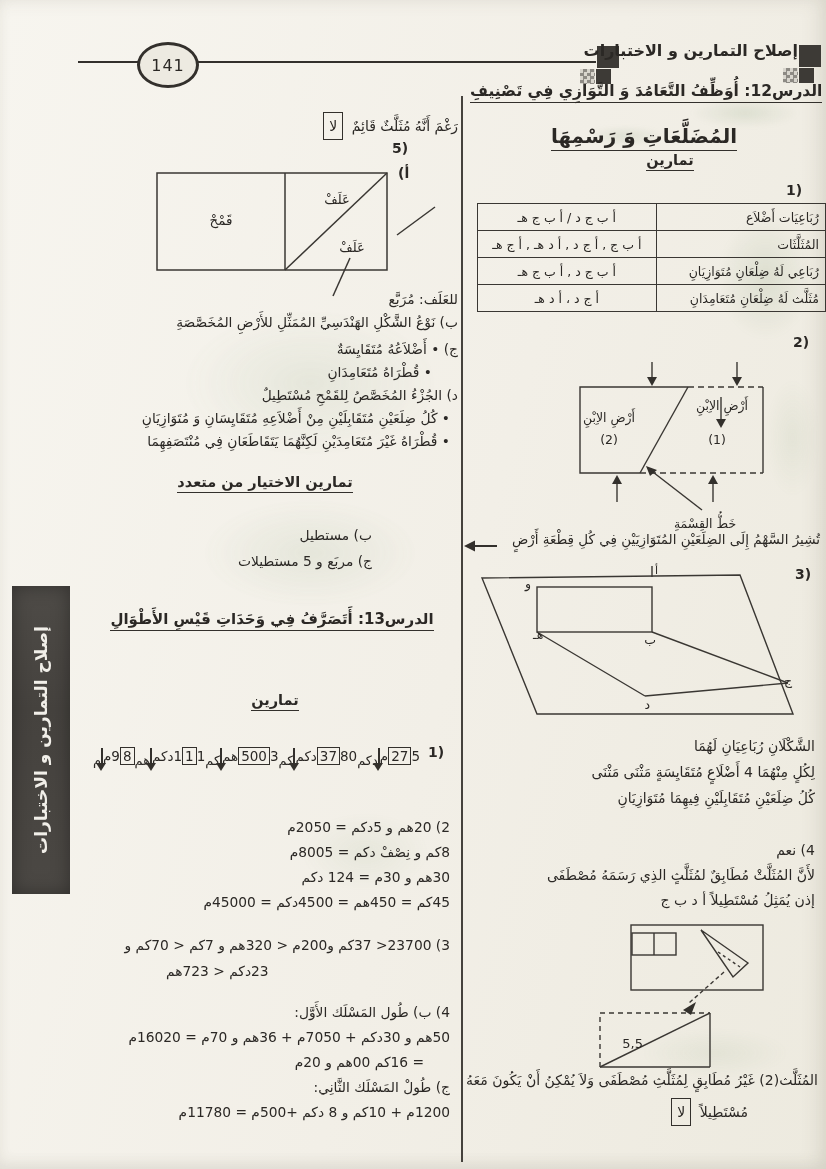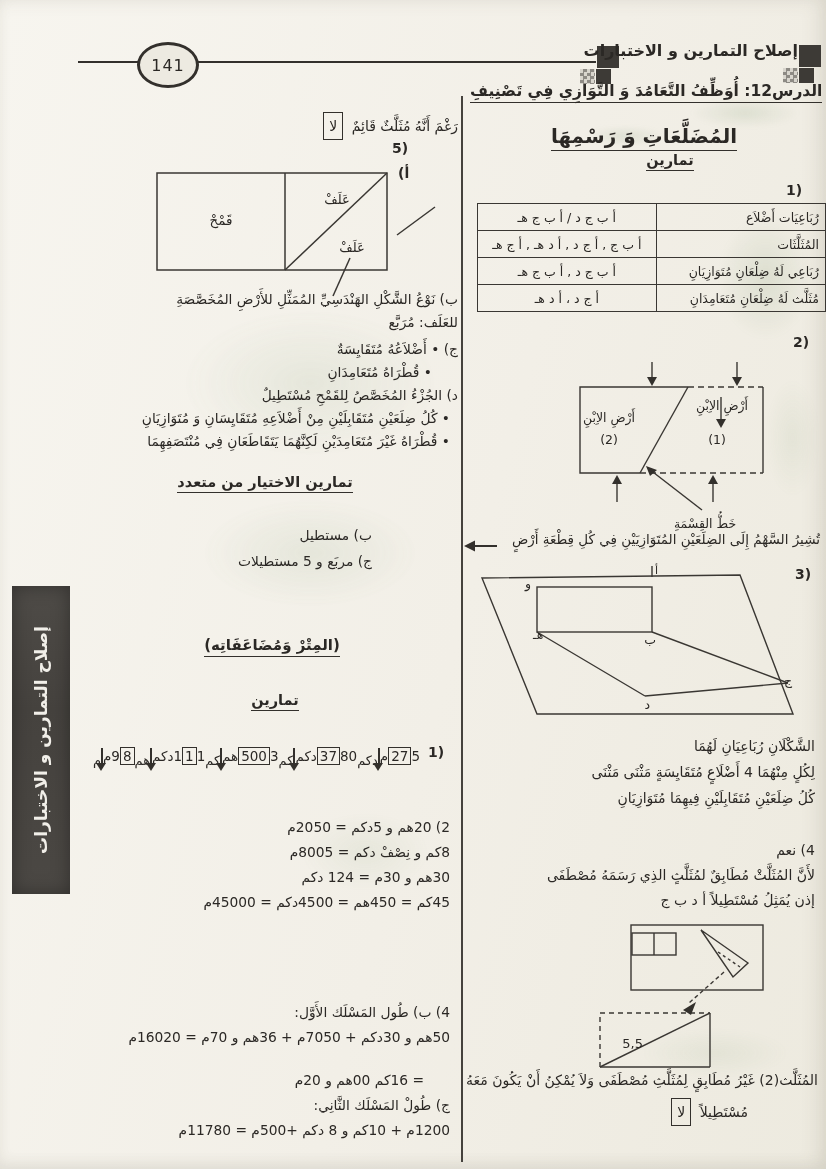--- a/index.html
+++ b/index.html
@@ -228,22 +228,22 @@
       <line x1="137" y1="100" x2="239" y2="3"></line>
       <line x1="287" y1="37" x2="249" y2="65"></line>
       <line x1="185" y1="126" x2="202" y2="88"></line>
     </g>
     <text x="73" y="55" font-size="13.5" text-anchor="middle">قَمْحْ</text>
     <text x="189" y="34" font-size="13" text-anchor="middle">عَلَفْ</text>
     <text x="204" y="82" font-size="13" text-anchor="middle">عَلَفْ</text>
   </svg>
 
   <div class="abs rtl right block" style="left:86px;top:288px;width:372px;line-height:23px;font-size:13.8px;">
+    <div class="tline">للعَلَف: مُرَبَّع</div>
     <div class="tline">ب) نَوْعُ الشَّكْلِ الهَنْدَسِيِّ المُمَثِّلِ للأَرْضِ المُخَصَّصَةِ</div>
-    <div class="tline">للعَلَف: مُرَبَّع</div>
   </div>
 
   <div class="abs rtl right block" style="left:86px;top:384px;width:372px;line-height:23px;font-size:13.8px;">
     <div class="tline">د) الجُزْءُ المُخَصَّصُ لِلقَمْحِ مُسْتَطِيلٌ</div>
     <div class="tline" style="padding-right:8px;">• كُلُ ضِلَعَيْنِ مُتَقَابِلَيْنِ مِنْ أَضْلاَعِهِ مُتَقَايِسَانِ وَ مُتَوَازِيَانِ</div>
     <div class="tline" style="padding-right:8px;">• قُطْرَاهُ غَيْرَ مُتَعَامِدَيْنِ لَكِنَّهُمَا يَتَقَاطَعَانِ فِي مُنْتَصَفِهِمَا</div>
   </div>
 
   <div class="abs rtl right block" style="left:86px;top:338px;width:372px;line-height:23px;font-size:13.8px;">
     <div class="tline">ج) • أَضْلاَعُهُ مُتَقَايِسَةٌ</div>
@@ -252,22 +252,22 @@
 
   <div class="abs rtl center nowrap" style="left:140px;top:474px;width:250px;font-size:14.5px;font-weight:bold;">
     <span class="uline">تمارين الاختيار من متعدد</span>
   </div>
 
   <div class="abs rtl right block" style="left:86px;top:522px;width:286px;line-height:26px;font-size:13.8px;">
     <div class="tline">ب) مستطيل</div>
     <div class="tline">ج) مربَع و 5 مستطيلات</div>
   </div>
 
-  <div class="abs center rtl nowrap" style="left:86px;top:636px;width:372px;font-size:15px;font-weight:bold;">
-    <span class="uline">(المِتْرْ وَمُضَاعَفَاتِه)</span>
+  <div class="abs center rtl nowrap" style="left:86px;top:610px;width:372px;font-size:15px;font-weight:bold;">
+    <span class="uline">الدرس13: أَتَصَرَّفُ فِي وَحَدَاتِ قَيْسِ الأَطْوَالِ</span>
   </div>
 
   <div class="abs center rtl nowrap" style="left:230px;top:692px;width:90px;font-size:14.5px;font-weight:bold;">
     <span class="uline">تمارين</span>
   </div>
 
   <div class="abs rtl marker" style="left:428px;top:744px;">1)</div>
 
   <div class="abs ladder" style="left:95px;top:744px;width:325px;">
     <div class="litem">
@@ -297,22 +297,26 @@
     </div>
   </div>
 
   <div class="abs rtl right block" style="left:86px;top:815px;width:364px;line-height:25px;font-size:13.8px;">
     <div class="tline">2) 20هم و 5دكم = 2050م</div>
     <div class="tline">8كم و نِصْفْ دكم = 8005م</div>
     <div class="tline">30هم و 30م = 124 دكم</div>
     <div class="tline">45كم = 450هم = 4500دكم = 45000م</div>
   </div>
 
+  <div class="abs rtl right block" style="left:86px;top:932px;width:364px;line-height:26px;font-size:13.8px;">
+    <div class="tline">3) 23700&lt; 37كم و200م &lt; 320هم و 7كم &lt; 70كم و</div>
+    <div class="tline" style="padding-left:80px;text-align:left;">23دكم &lt; 723هم</div>
+  </div>
 
   <div class="abs rtl right block" style="left:86px;top:1000px;width:364px;line-height:25px;font-size:13.8px;">
     <div class="tline">4) ب) طُول المَسْلَك الأَوَّل:</div>
     <div class="tline">50هم و 30دكم + 7050م + 36هم و 70م = 16020م</div>
-    <div class="tline" style="padding-right:26px;margin-top:18px;">= 16كم 00هم و 20م</div>
+    <div class="tline" style="padding-right:26px;">= 16كم 00هم و 20م</div>
     <div class="tline">ج) طُولْ المَسْلَك الثَّانِي:</div>
     <div class="tline">1200م + 10كم و 8 دكم +500م = 11780م</div>
   </div>
 
 </div>
 
 </body></html>

